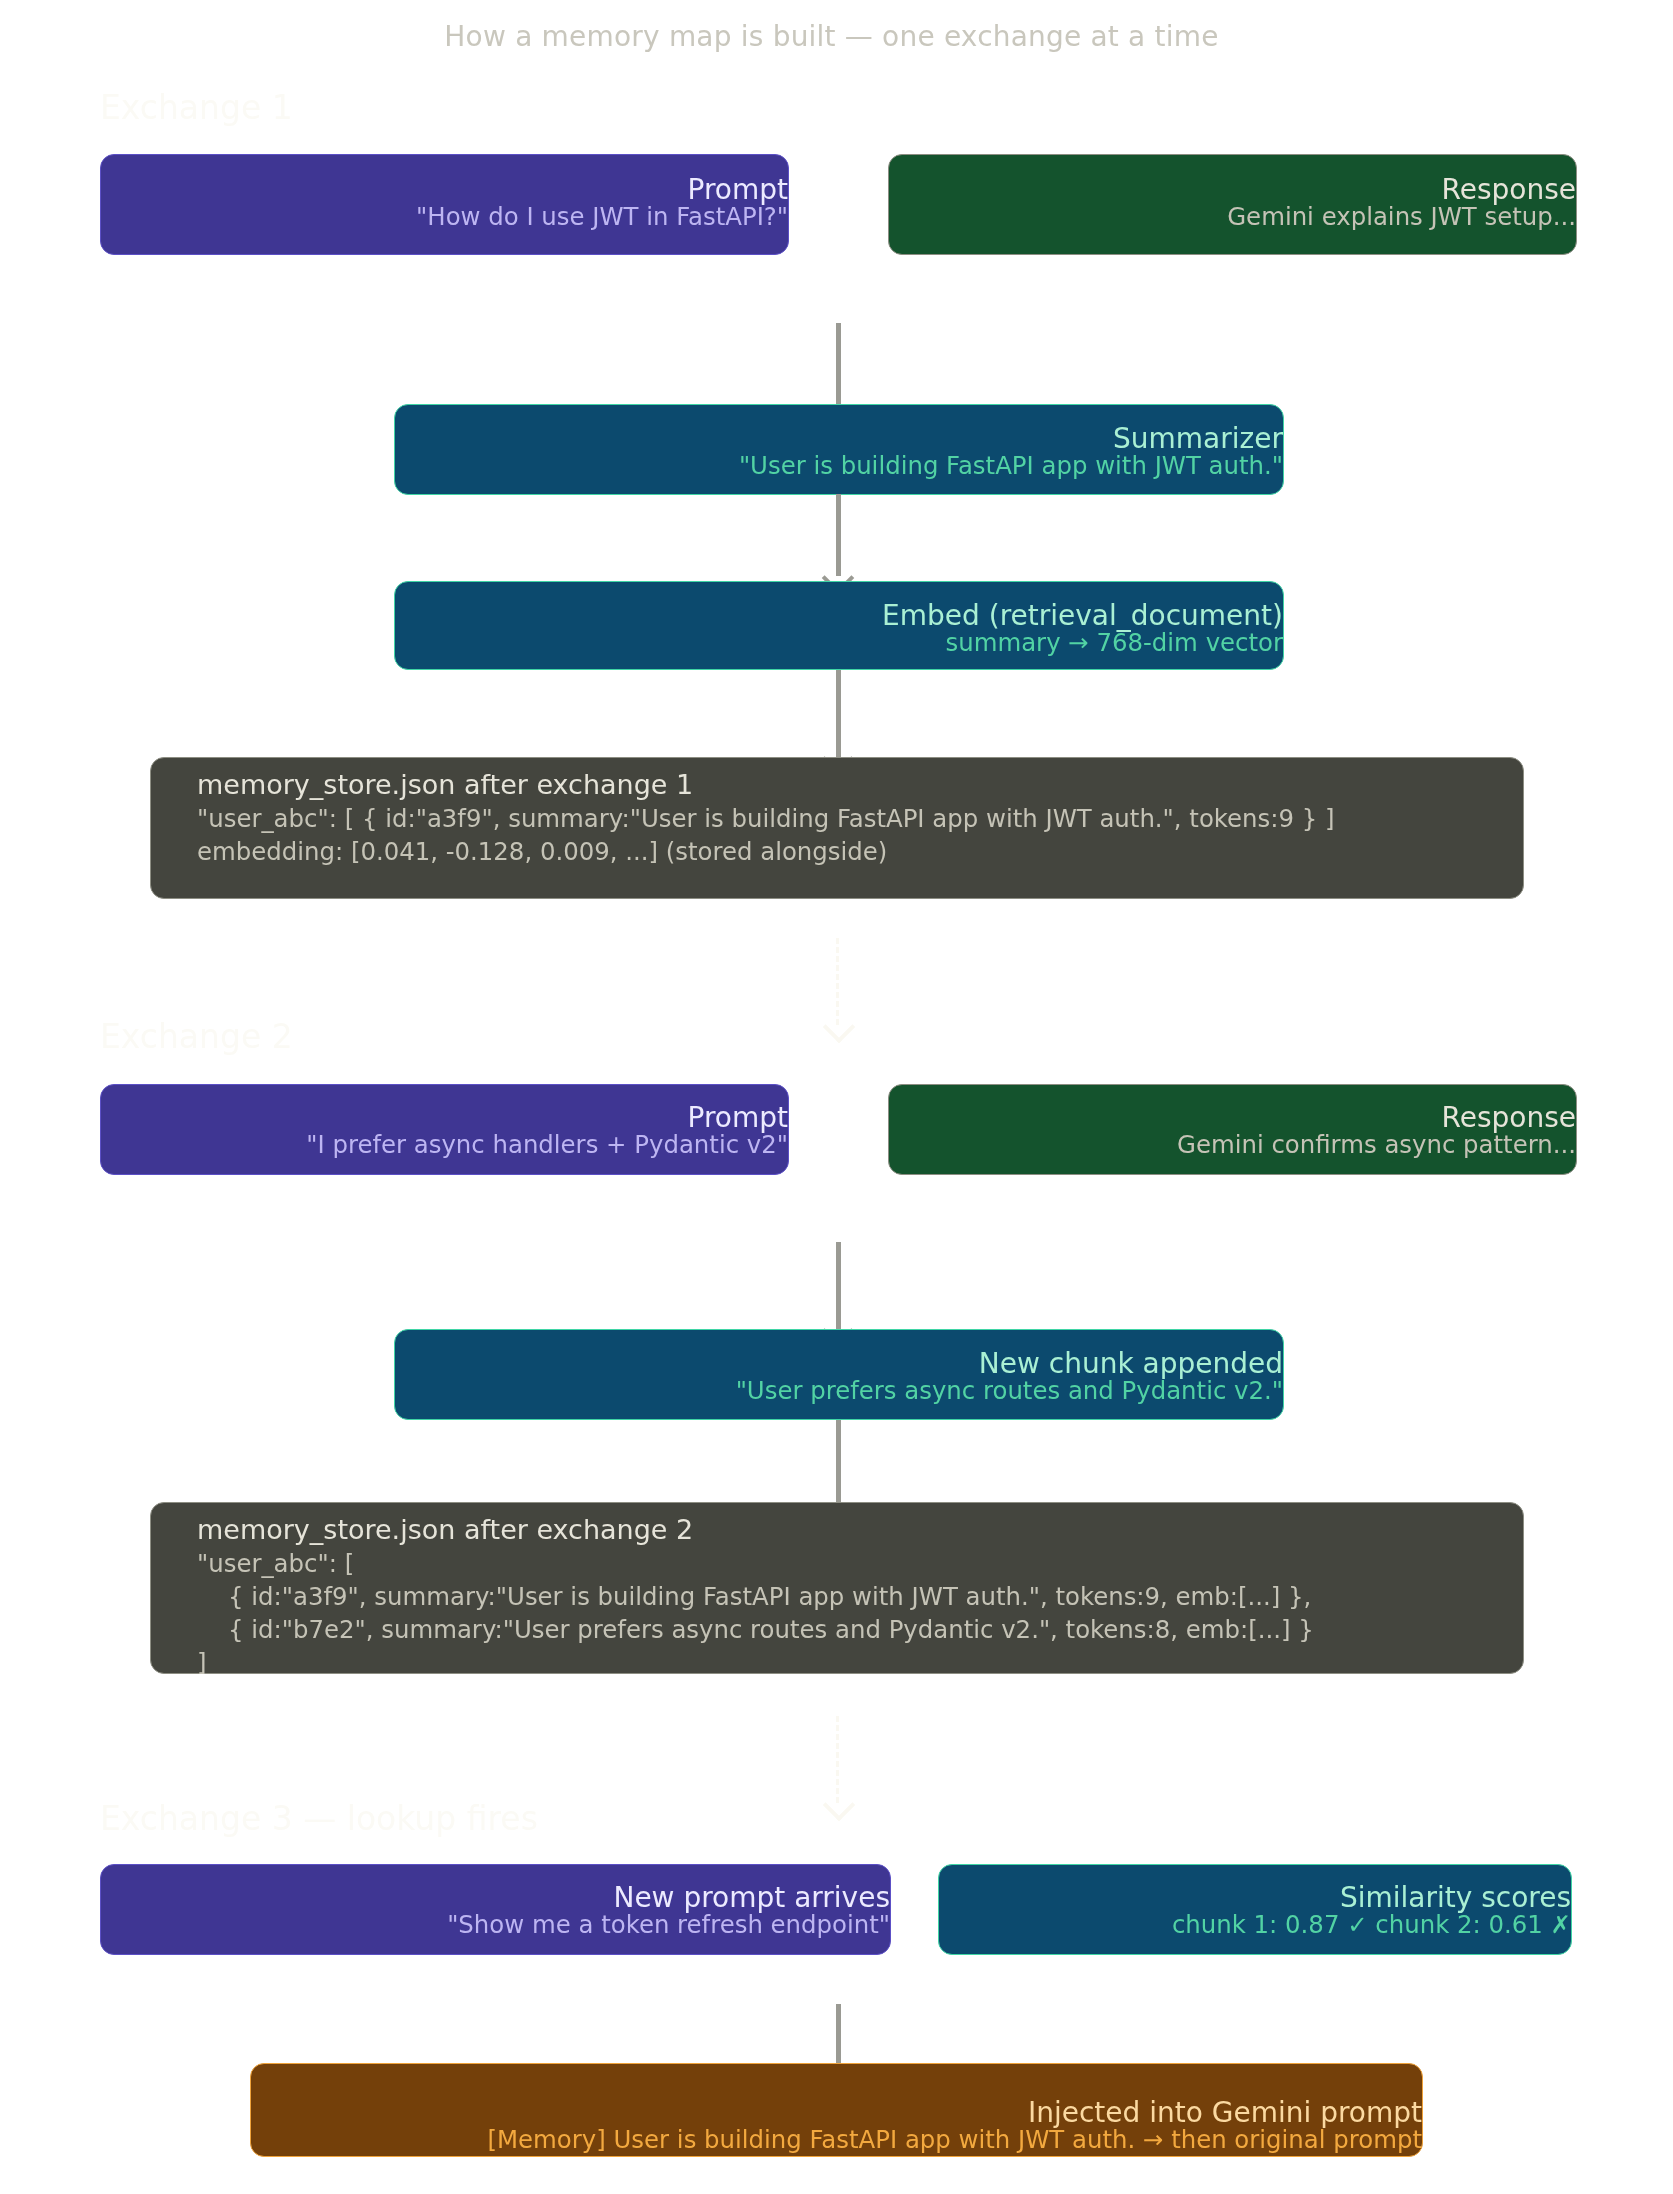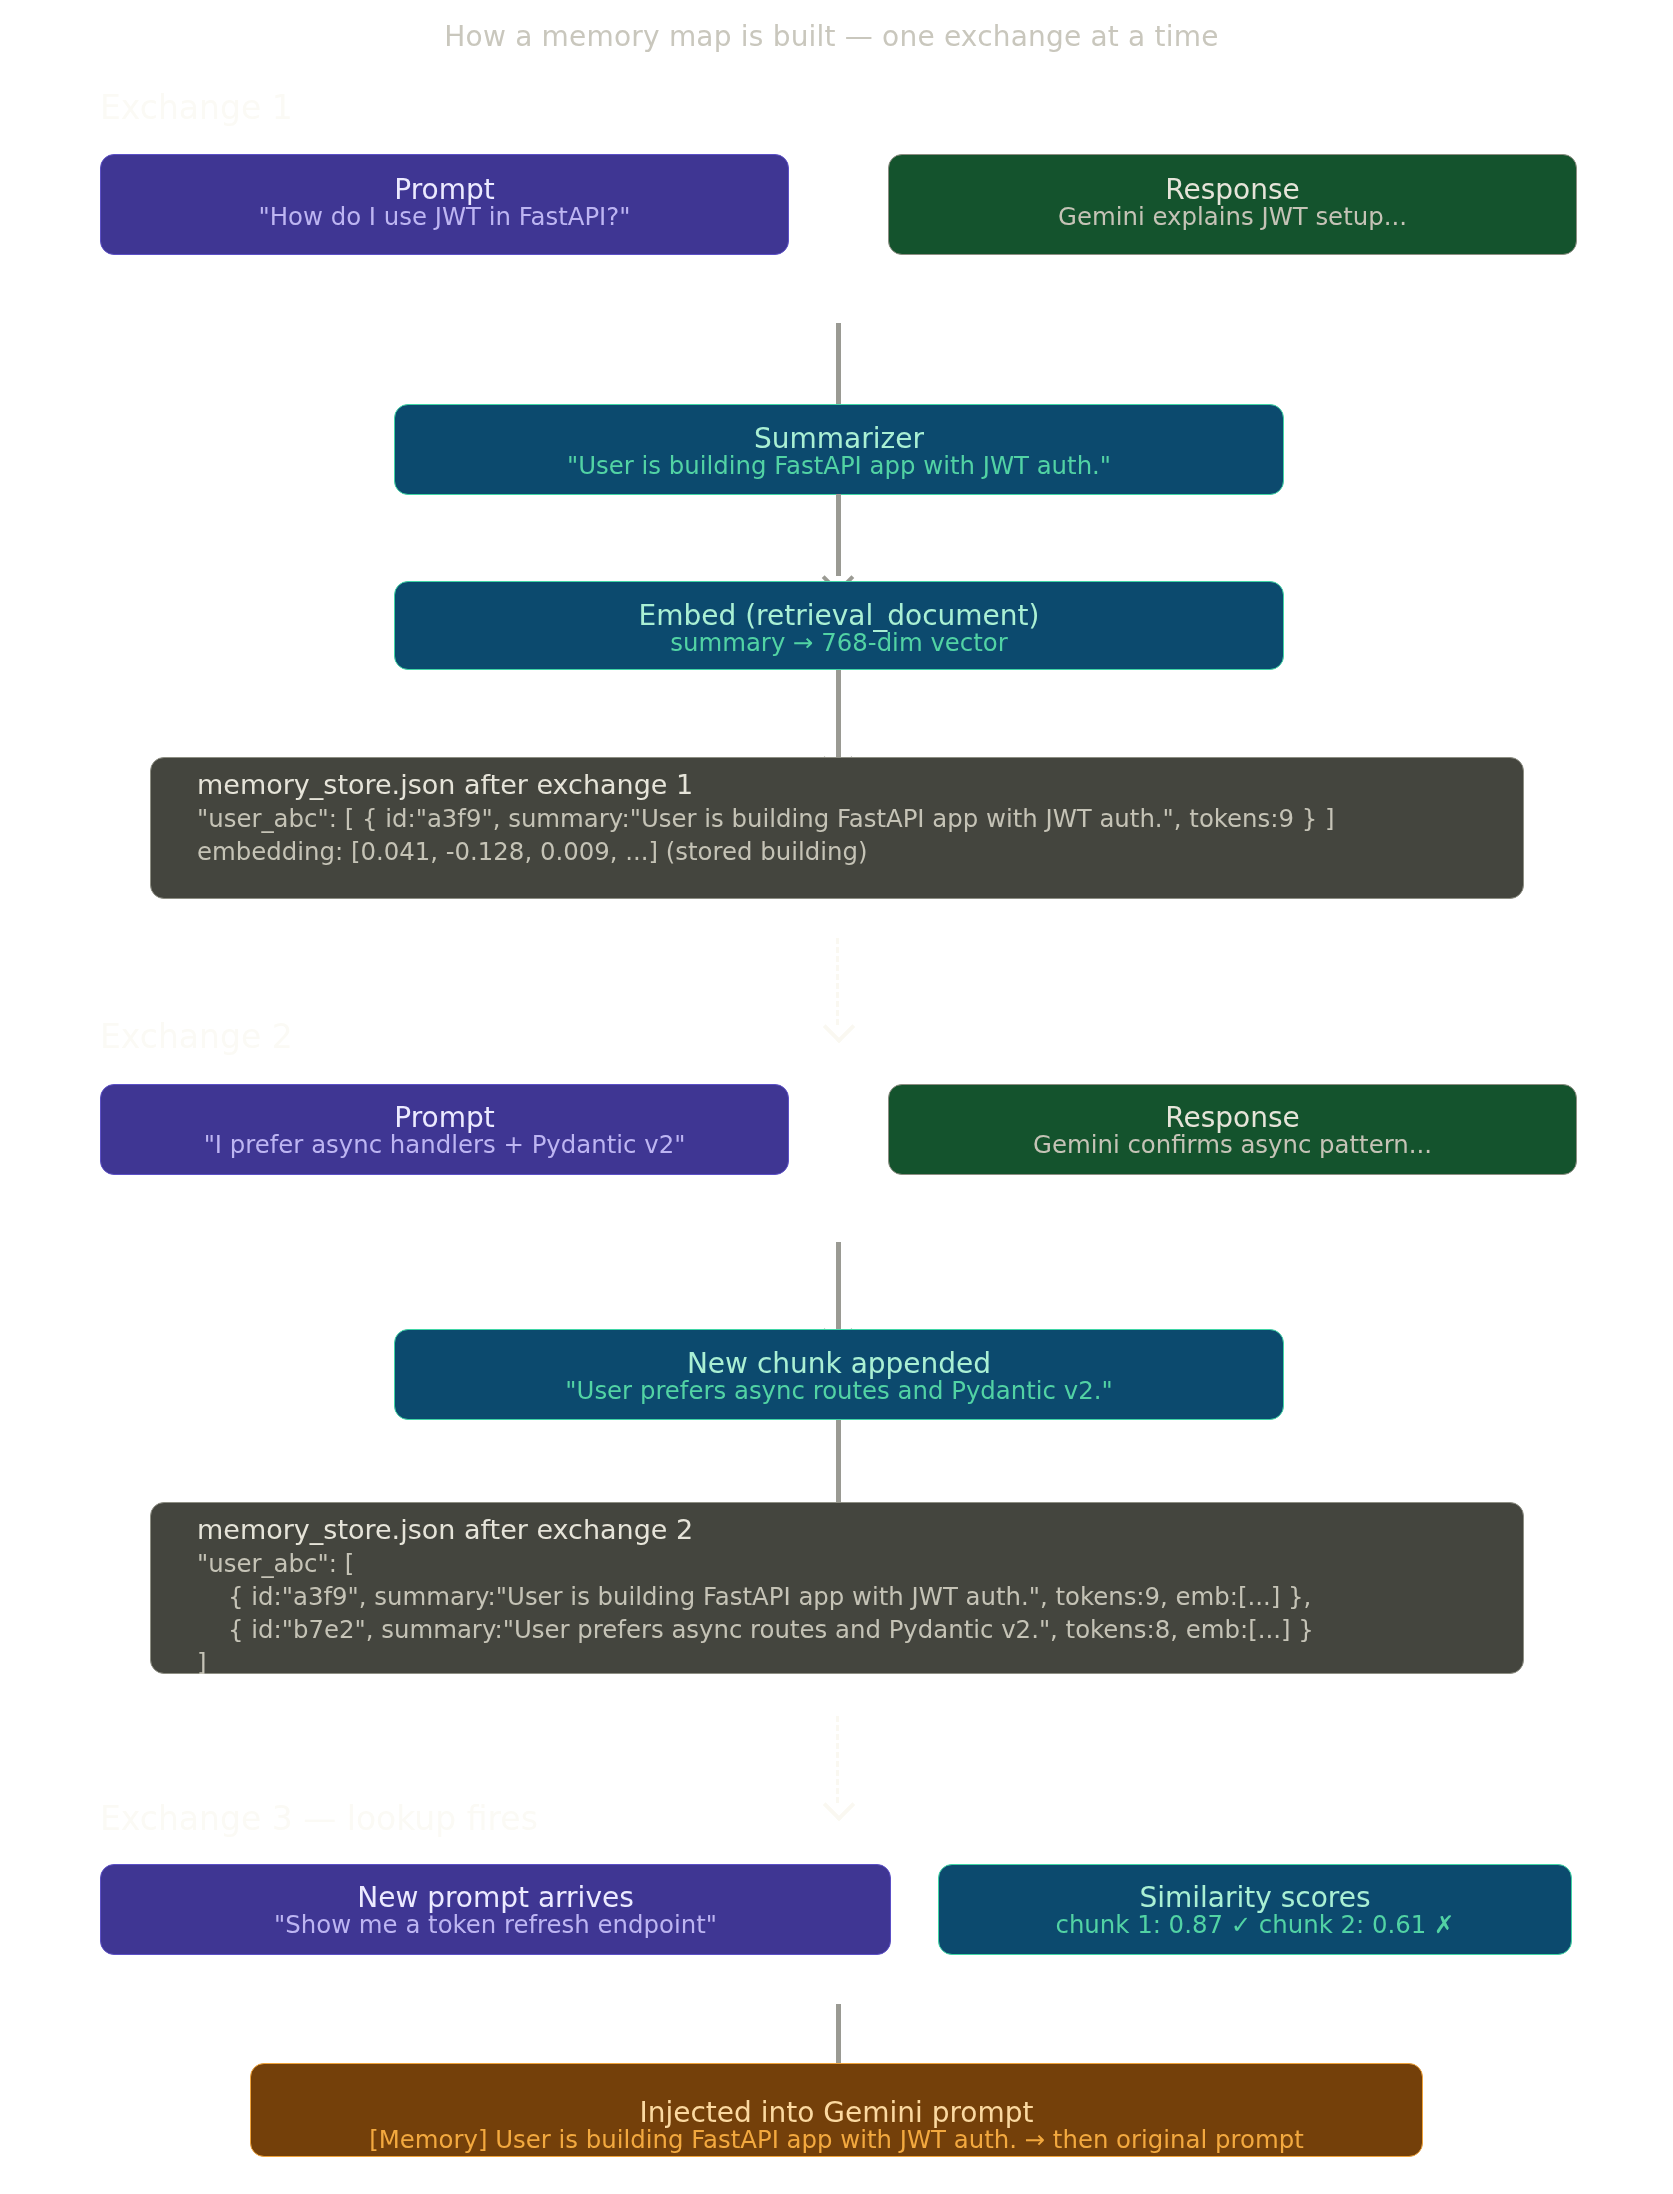--- a/index.html
+++ b/index.html
@@ -40,21 +40,21 @@
     color: #fbfaf5;
     white-space: nowrap;
   }
 
   
   .node {
     position: absolute;
     border-radius: 14px;
     box-sizing: border-box;
     display: block;
-    text-align: center;
+    text-align: right;
     padding: 0;
   }
   .node .node-title {
     display: block;
     font-size: 28px;
     line-height: 1.0;
     white-space: nowrap;
   }
   .node .node-sub {
     display: block;
@@ -177,21 +177,21 @@
   <div class="node green" style="left:394px; top:581px; width:890px; height:89px; padding-top:19.7px;">
     <span class="node-title">Embed (retrieval_document)</span>
     <span class="node-sub">summary → 768-dim vector</span>
   </div>
 
   <div class="arrow" style="left:836px; top:670px; height:87px;"></div>
 
   <div class="store" style="left:150px; top:757px; width:1374px; height:142px;">
     <div class="store-text"><span>memory_store.json after exchange 1</span>
 <span class="dim">"user_abc": [ { id:"a3f9", summary:"User is building FastAPI app with JWT auth.", tokens:9 } ]</span>
-<span class="dim">embedding: [0.041, -0.128, 0.009, ...] (stored building)</span></div>
+<span class="dim">embedding: [0.041, -0.128, 0.009, ...] (stored alongside)</span></div>
   </div>
 
   <div class="arrow faint" style="left:836px; top:938px; height:87px;"></div>
 
   <div class="section-label" style="left:100px; top:1017px;">Exchange 2</div>
 
   <div class="node purple" style="left:100px; top:1084px; width:689px; height:91px; padding-top:19px;">
     <span class="node-title">Prompt</span>
     <span class="node-sub">"I prefer async handlers + Pydantic v2"</span>
   </div>

